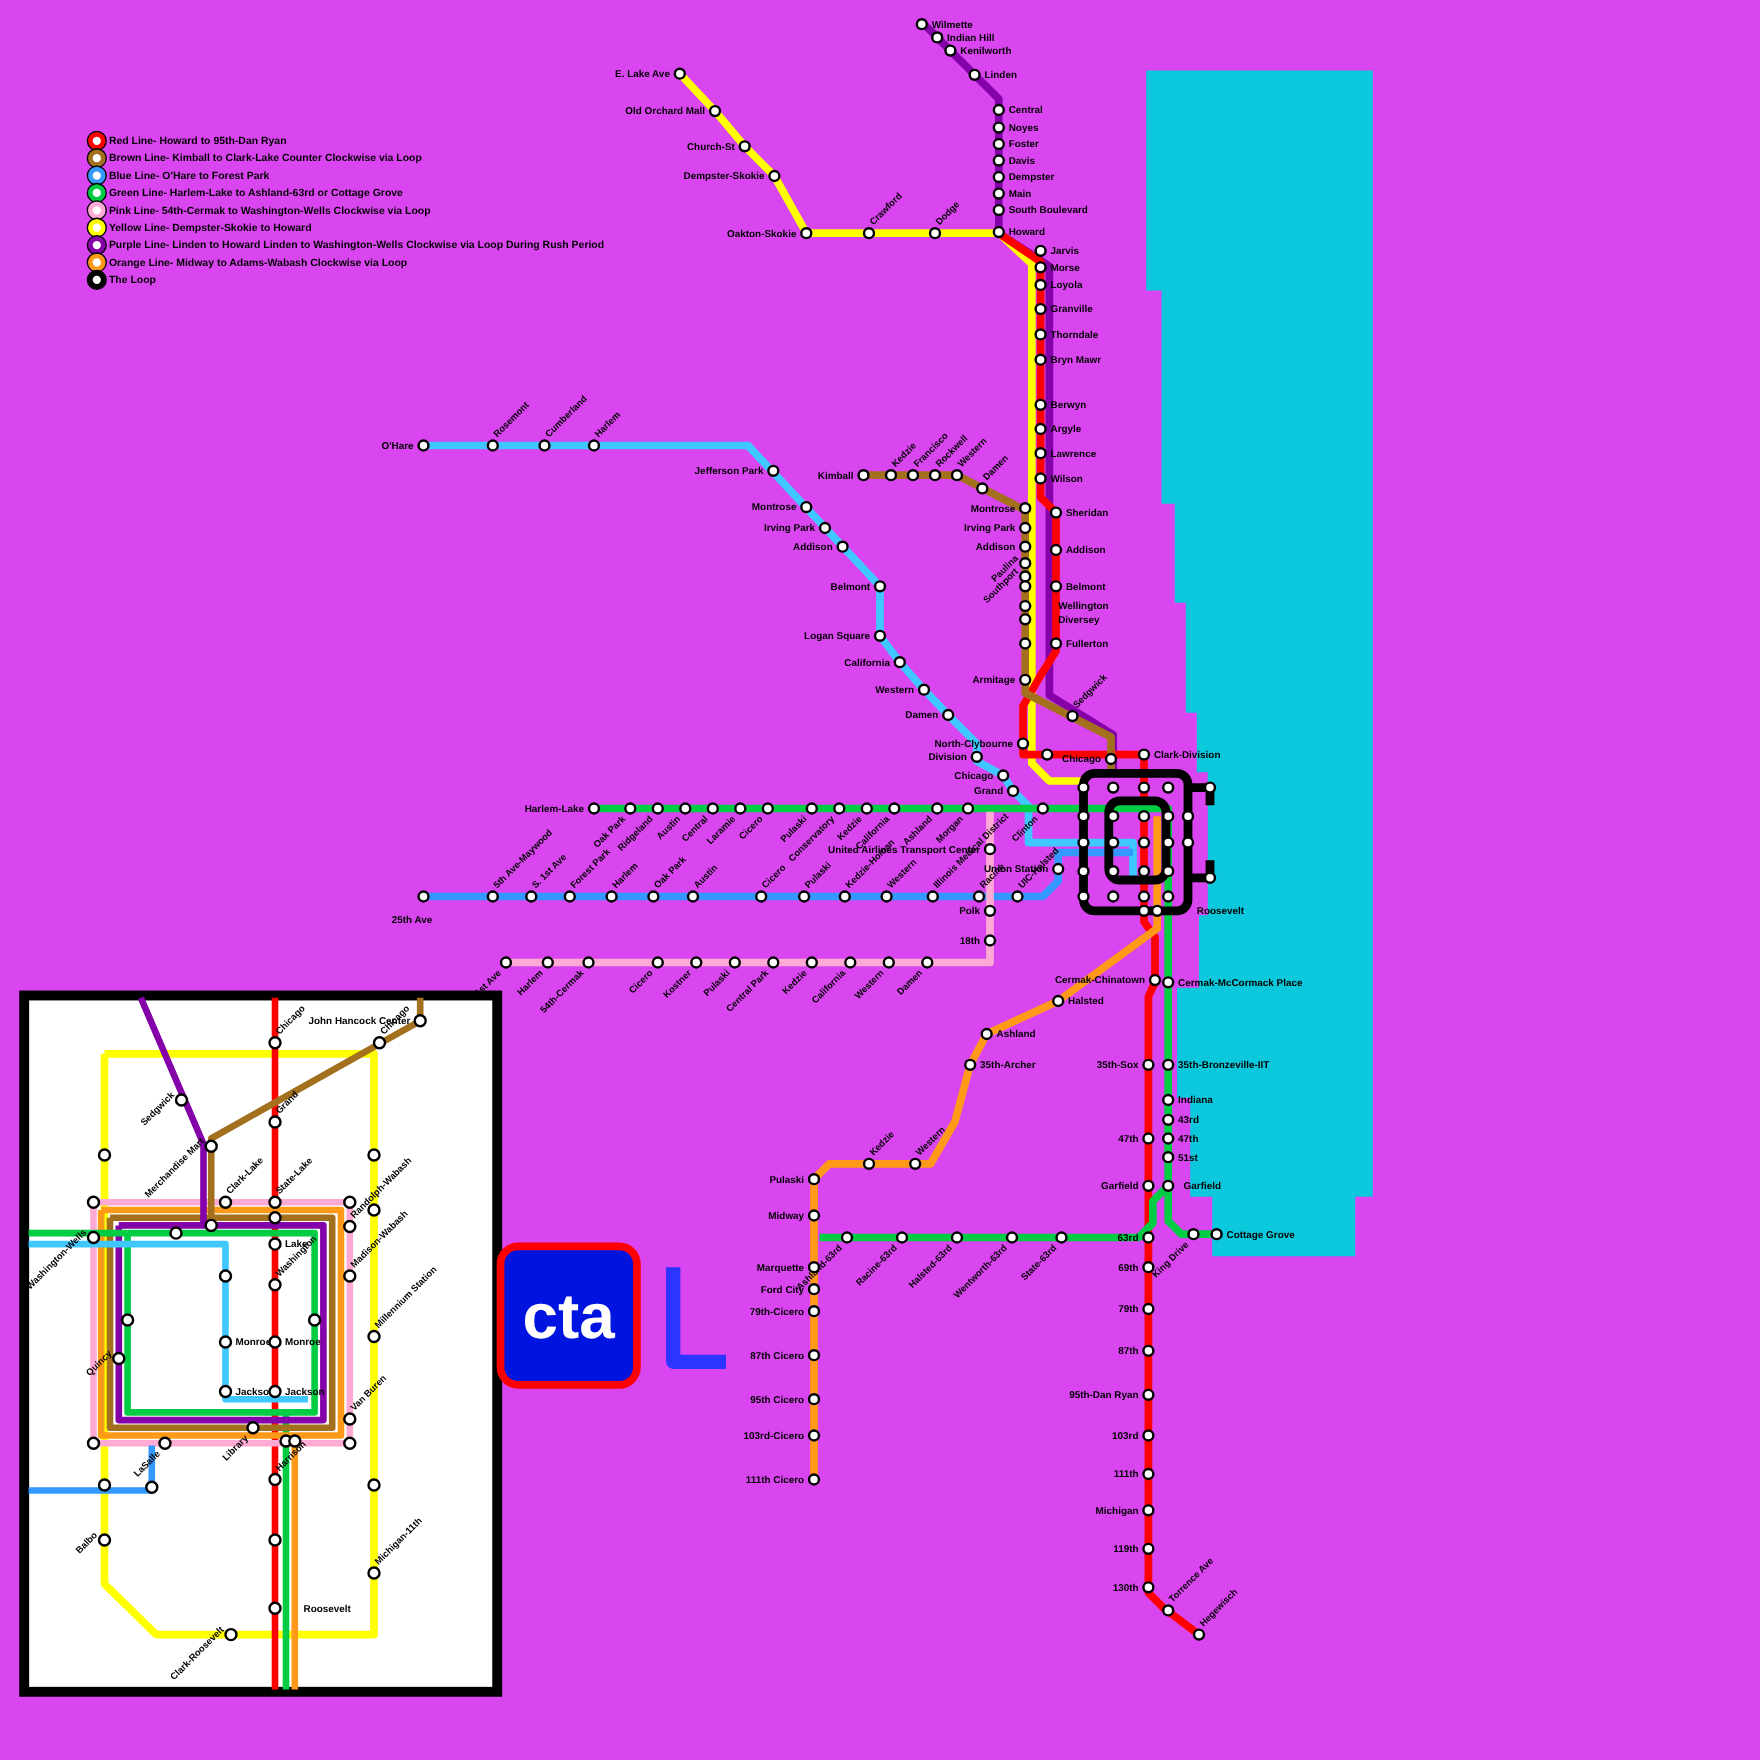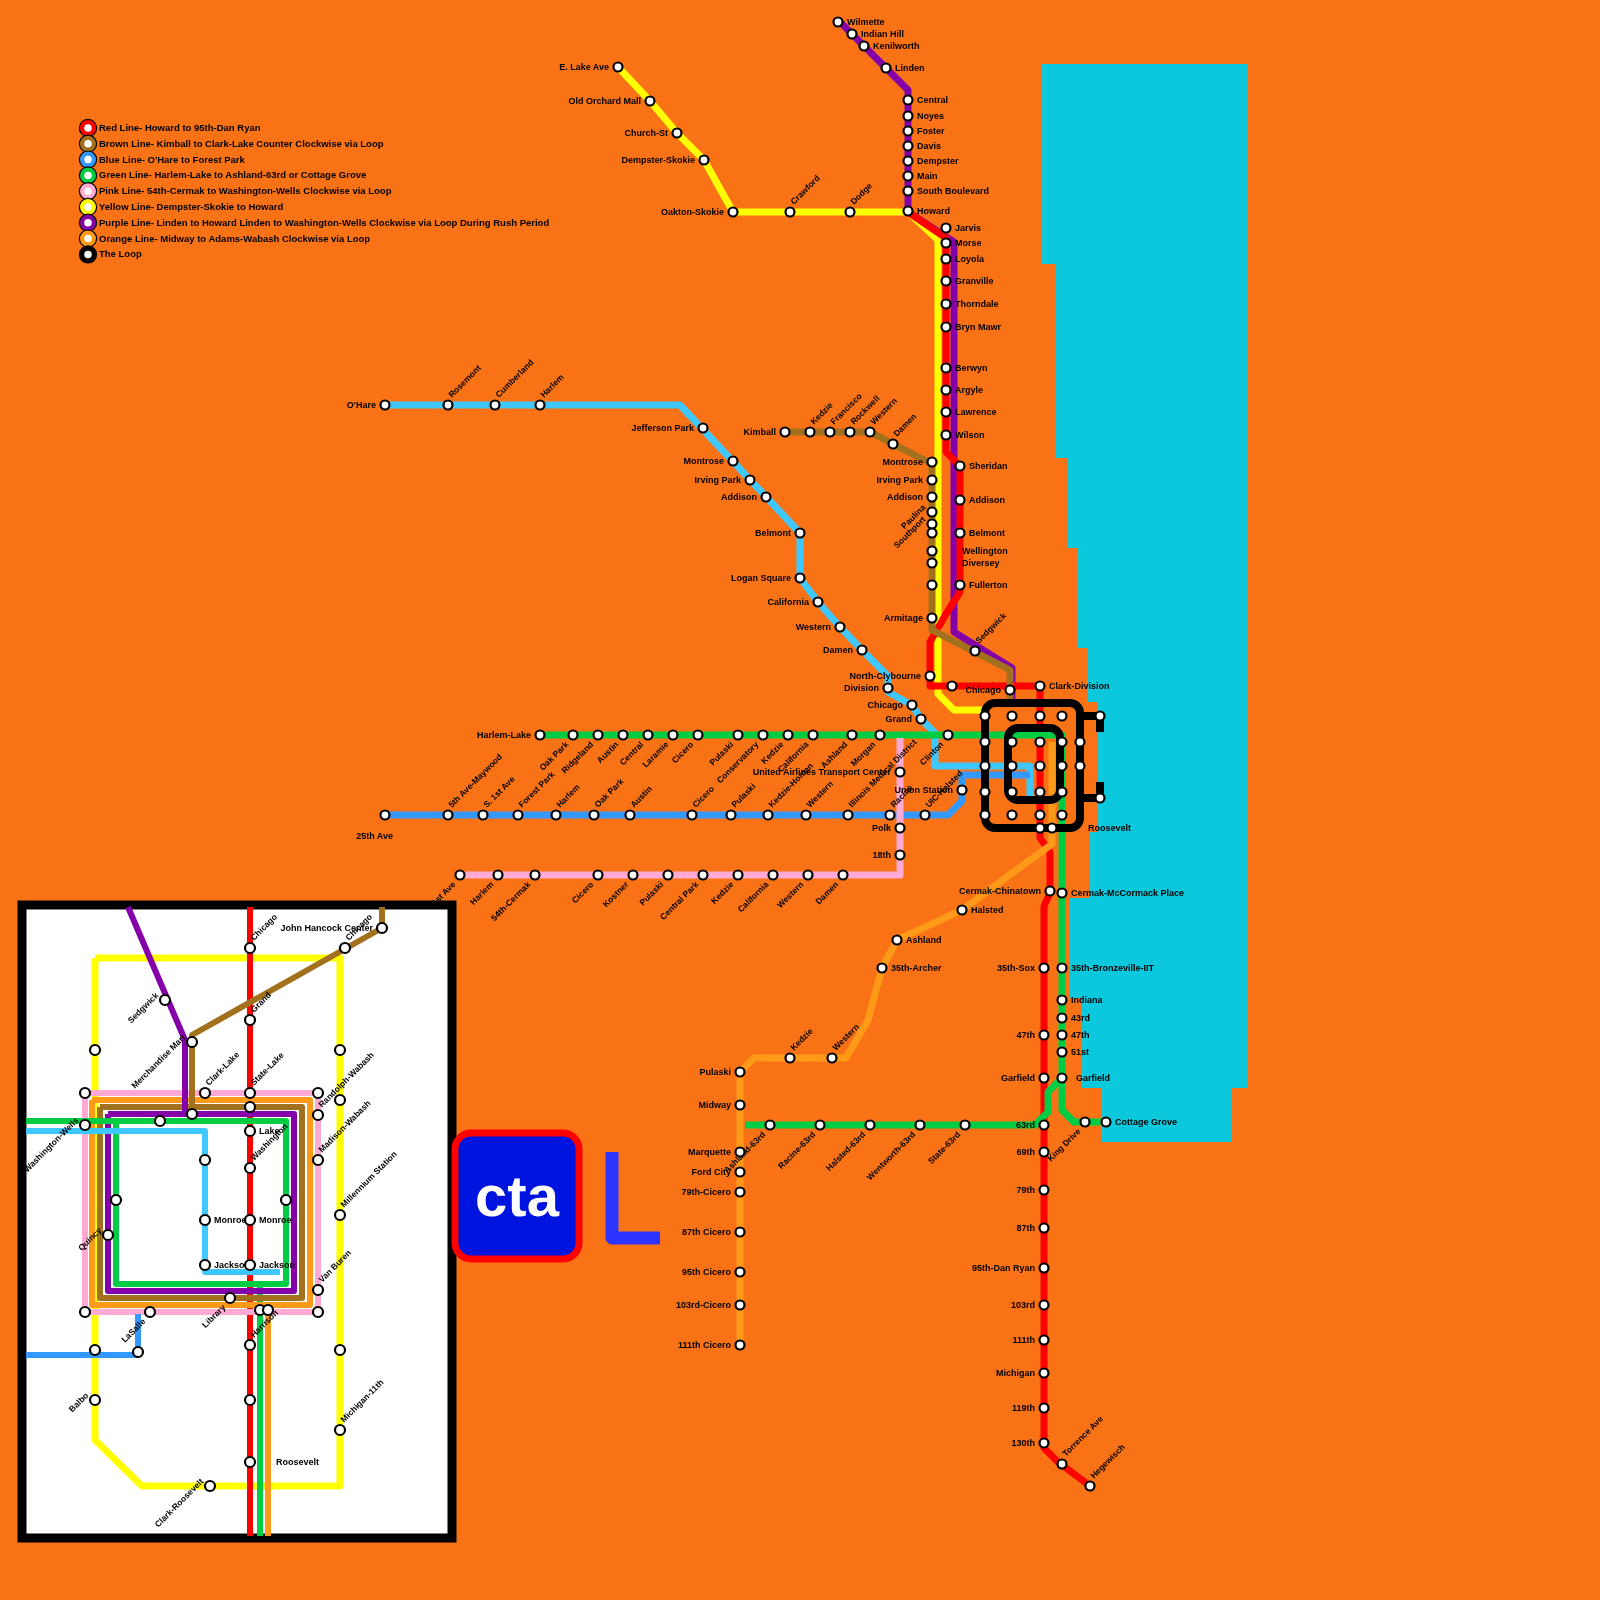--- a/index.html
+++ b/index.html
@@ -1,16 +1,16 @@
 <!DOCTYPE html>
 <html><head>
 <meta charset="utf-8">
 <style>
   html,body{margin:0;padding:0;background:#ffffff;}
-  #map-canvas{width:1600px;height:1600px;position:relative;background:#f97316;}
+  #map-canvas{width:1600px;height:1600px;position:relative;background:#d946ef;}
   svg{display:block;}
   text{font-family:"Liberation Sans","DejaVu Sans",sans-serif;}
 </style>
 </head>
 <body>
 
 <div id="map-canvas">
   <svg id="map" width="1600" height="1600" viewBox="0 0 1600 1600" xmlns="http://www.w3.org/2000/svg">
       <g>
         <polygon points="1042,64 1248,64 1248,1088 1232,1088 1232,1142 1102,1142 1102,1088 1082,1088 1082,998 1070,998 1070,898 1090,898 1090,832 1098,832 1098,702 1088,702 1088,648 1078,648 1078,548 1068,548 1068,458 1056,458 1056,264 1042,264" fill="#0CC8DC"></polygon>

